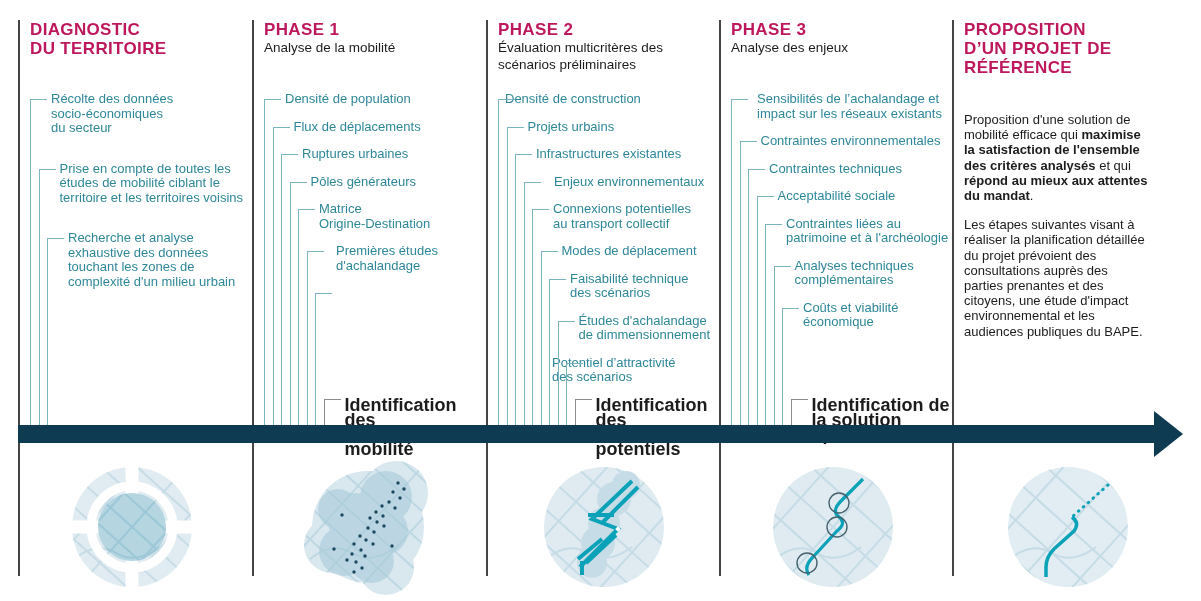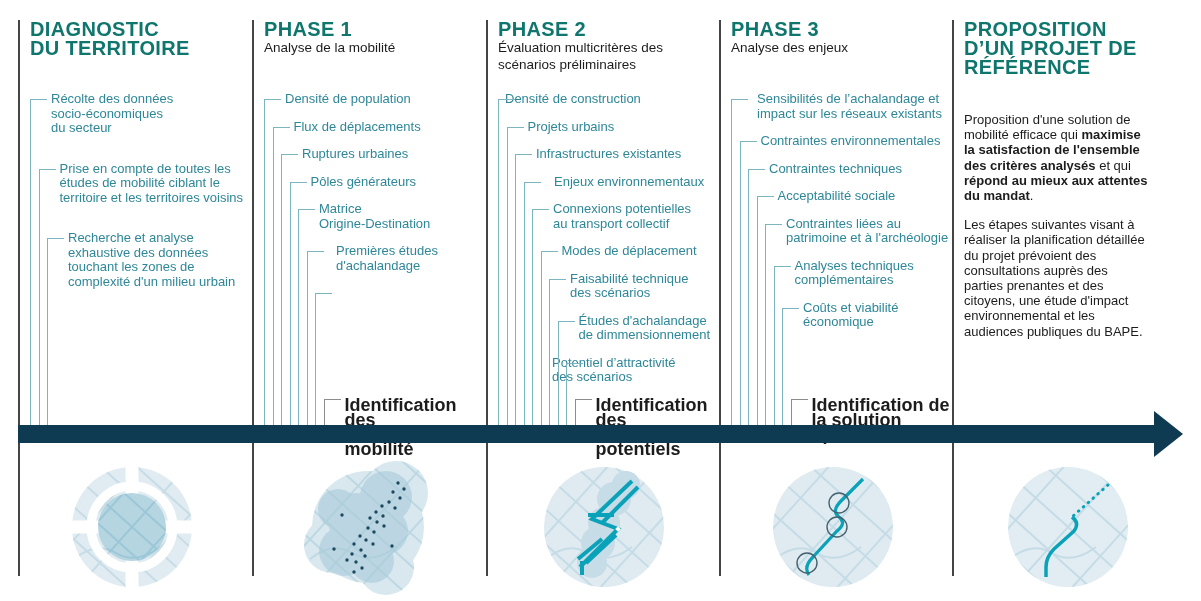--- a/index.html
+++ b/index.html
@@ -6,21 +6,21 @@
   body{
     width:1201px;height:601px;position:relative;overflow:hidden;
     background:#ffffff;
     font-family:"Liberation Sans",sans-serif;
     -webkit-font-smoothing:antialiased;
   }
   #diagram{position:absolute;left:0;top:0;width:1201px;height:601px;}
   .column{position:absolute;top:0;height:601px;}
   .divider{position:absolute;left:0;top:20px;width:1.5px;height:556px;background:#454545;}
   .col-header{position:absolute;left:12px;top:20px;right:6px;}
-  .col-title{font-weight:bold;font-size:20px;line-height:19px;letter-spacing:.35px;color:#0f766e;}
+  .col-title{font-weight:bold;font-size:17px;line-height:19px;letter-spacing:.35px;color:#be185d;}
   .col-title span{display:block;}
   .col-subtitle{font-size:13.5px;line-height:16.5px;color:#1c1c1c;margin-top:1px;white-space:pre-line;}
   .items{position:absolute;left:0;top:92px;right:2px;}
   .item{white-space:pre-line;font-size:13px;line-height:14.5px;}
   .milestone{position:absolute;top:398px;font-size:18px;line-height:14.5px;font-weight:bold;white-space:pre-line;}
   .connector{position:absolute;border-left:1px solid;border-top:1px solid;}
   .paragraphs{position:absolute;left:12px;top:112px;width:240px;font-size:13px;line-height:15.2px;color:#1c1c1c;}
   .paragraphs p{margin:0 0 14px 0;white-space:pre-line;}
   .paragraphs .b{font-weight:bold;}
   #timeline-bar{position:absolute;left:18px;top:425px;width:1136px;height:18px;}

